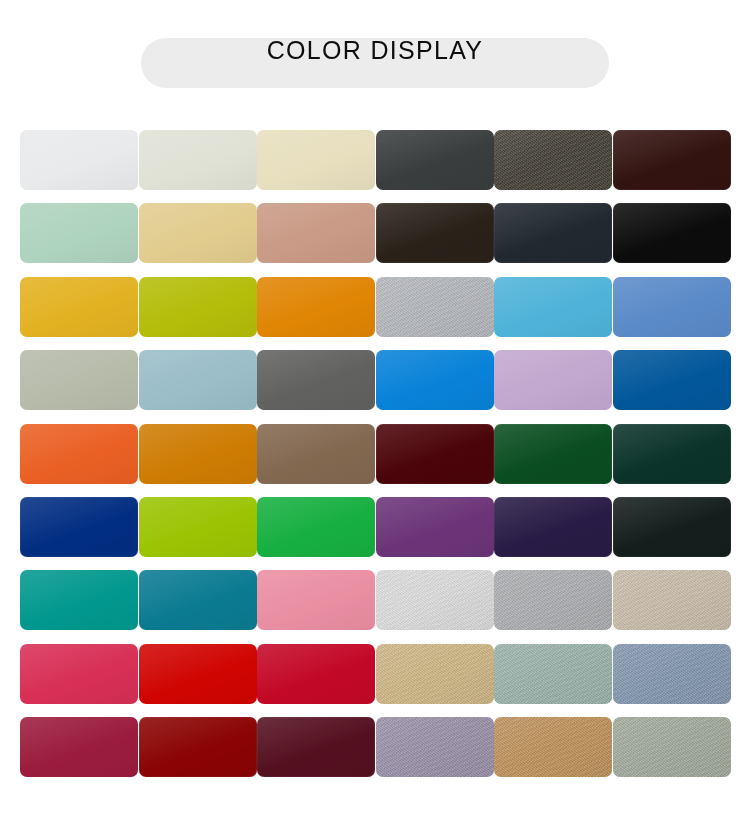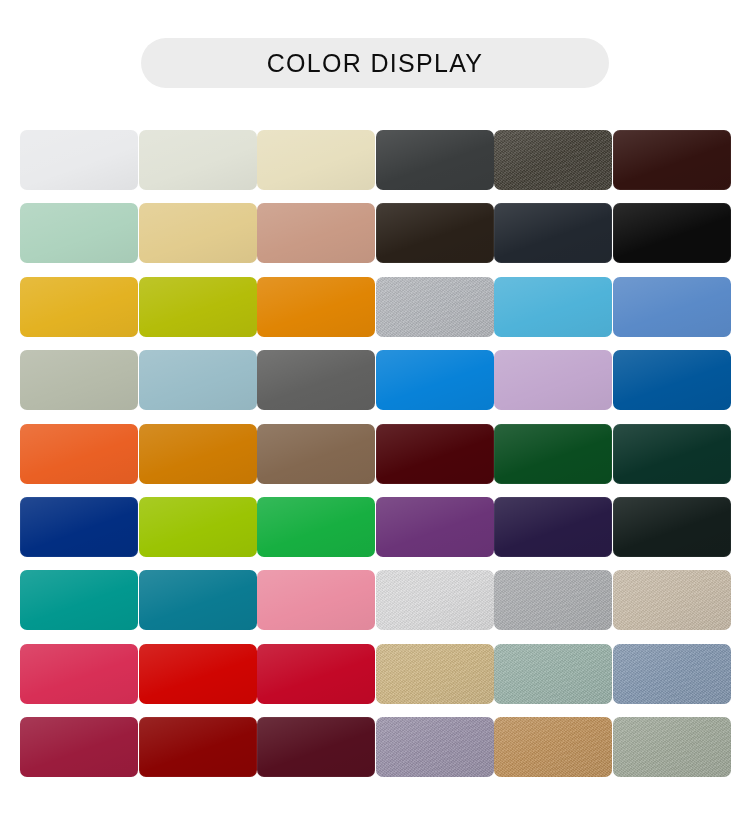--- a/index.html
+++ b/index.html
@@ -20,21 +20,20 @@
   
   #title-banner {
     position: absolute;
     left: 141px;
     top: 38px;
     width: 468px;
     height: 50px;
     background: #ececec;
     border-radius: 25px;
     display: flex;
-    align-items: center;
     justify-content: center;
   }
   #title-text {
     font-size: 25px;
     letter-spacing: 1.3px;
     color: #0d0d0d;
     font-weight: 400;
     line-height: 1;
     white-space: nowrap;
   }

